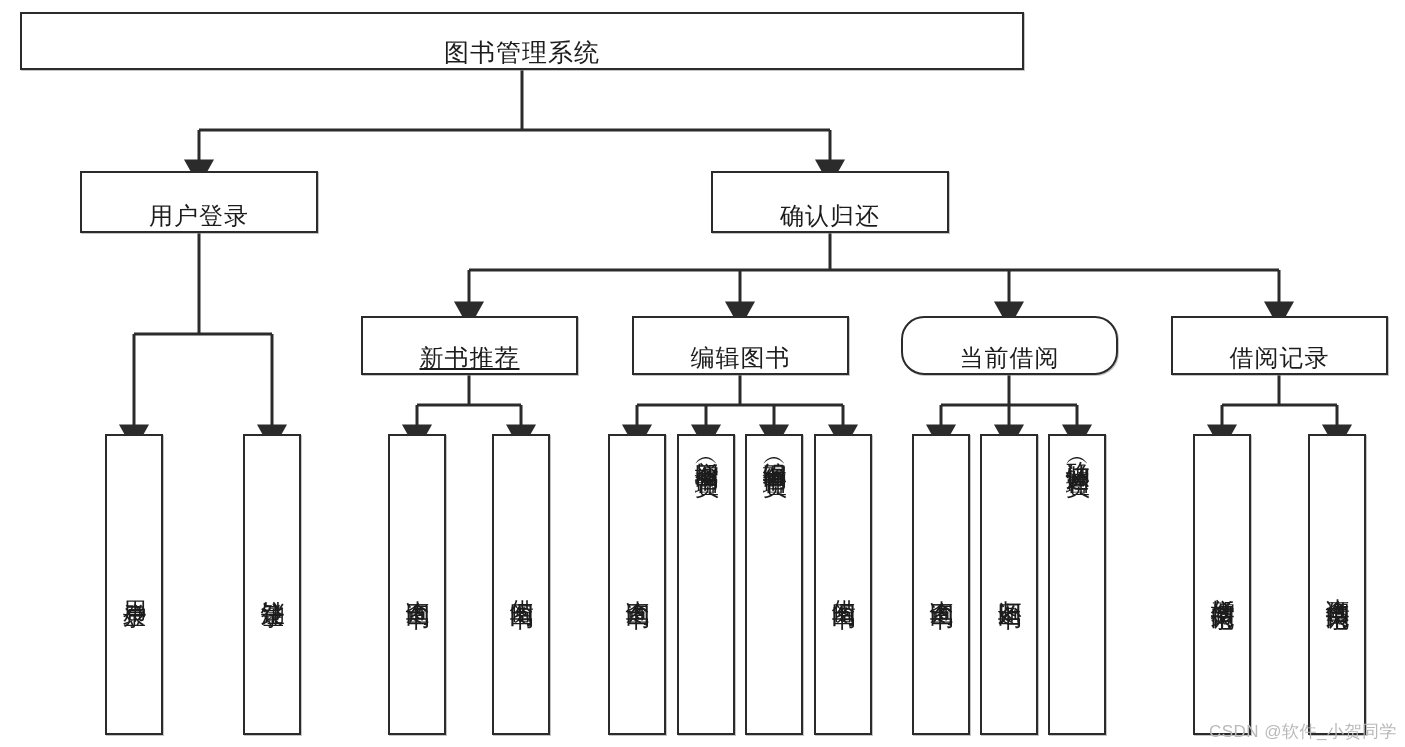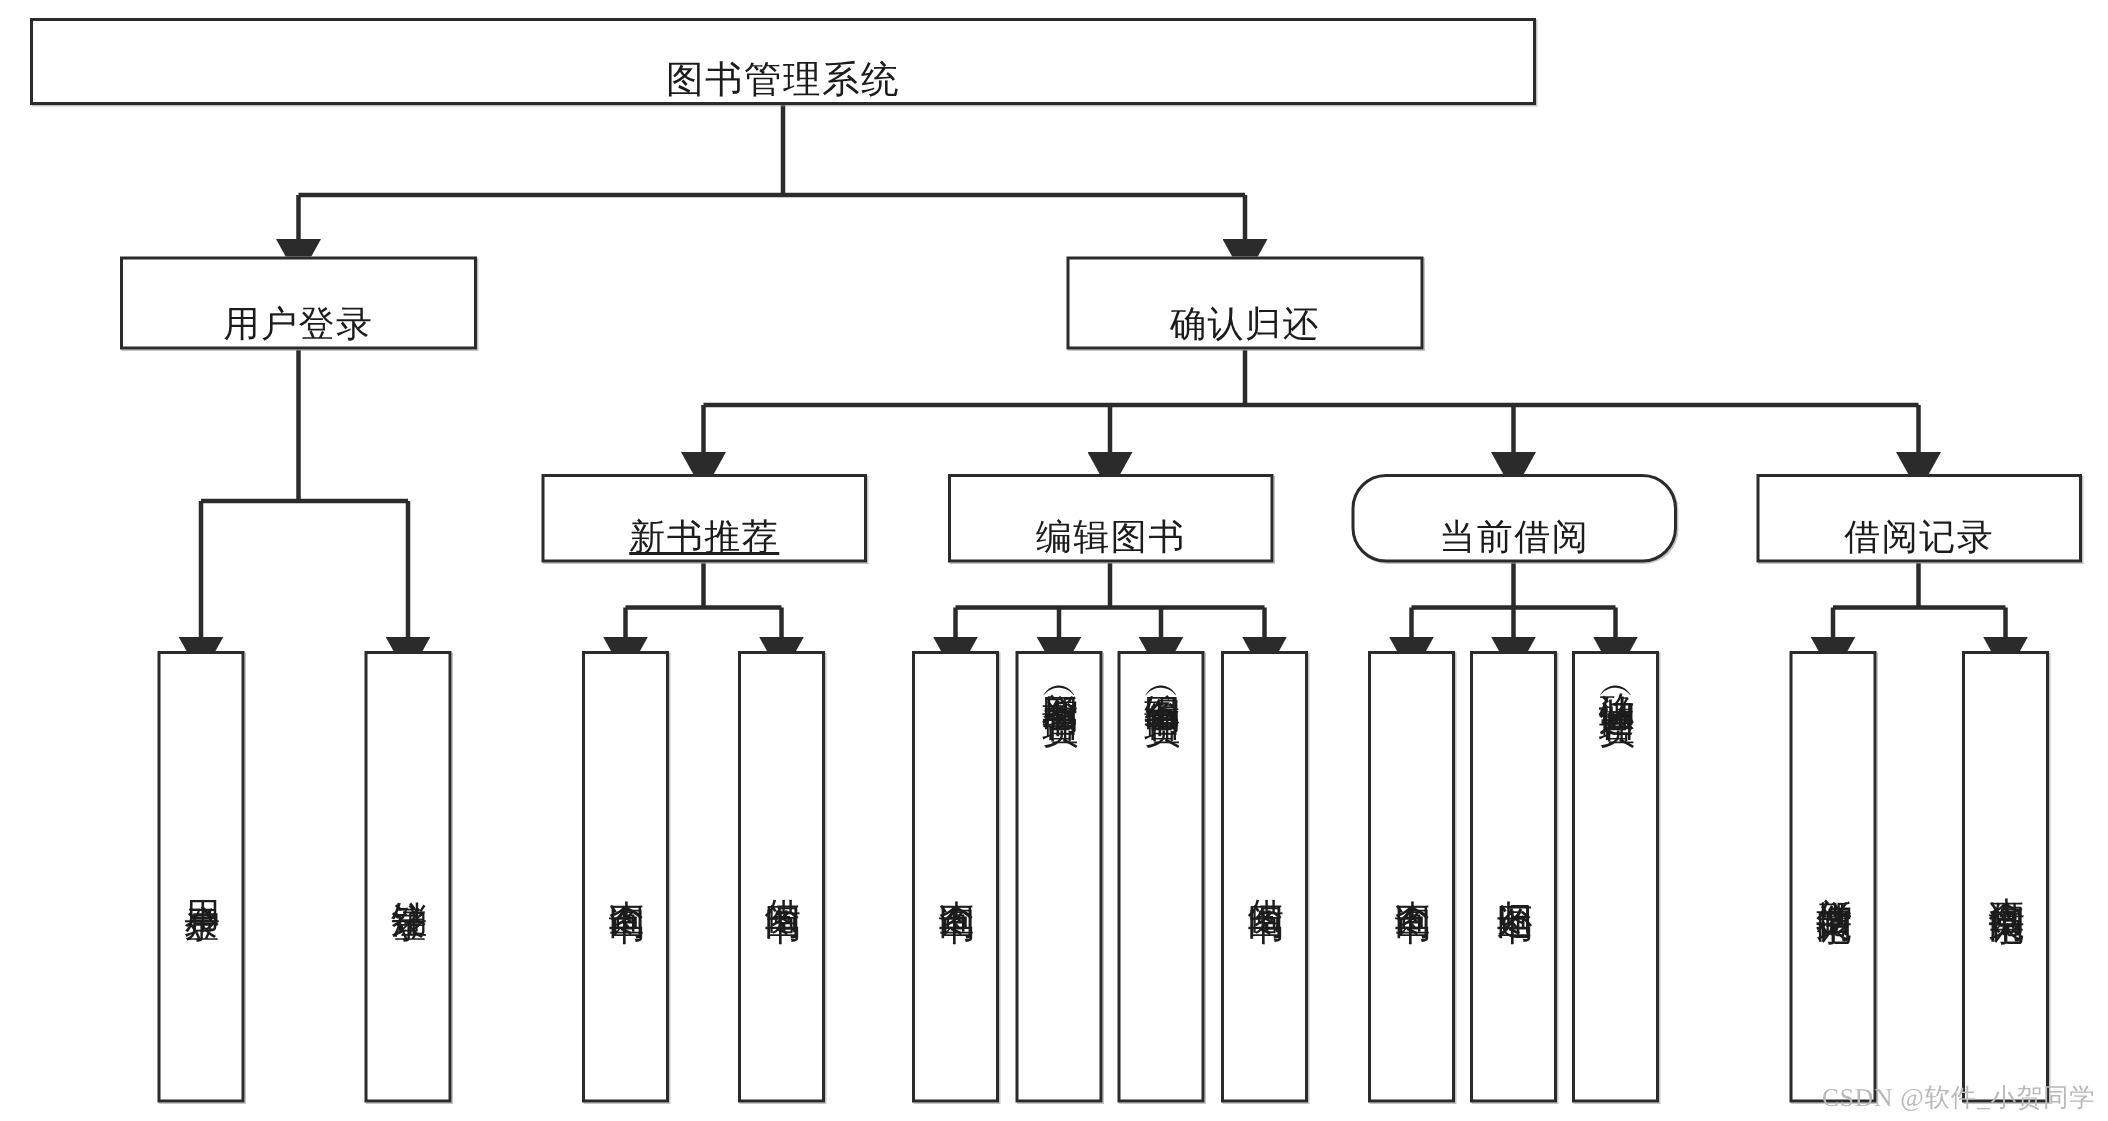--- a/index.html
+++ b/index.html
@@ -64,21 +64,21 @@
   .leaf.align-top { align-items: flex-start; }
   .leaf.align-center { align-items: center; }
   #watermark {
     position: absolute;
     right: 8px;
     bottom: 4px;
     font-size: 17px;
     color: #b9b9b9;
     letter-spacing: 0.5px;
     white-space: nowrap;
-    font-family: Liberation Serif, serif;
+    font-family: Liberation Sans, sans-serif;
   }
 </style>
 </head>
 <body>
 
 <div id="diagram-root">
 
   <svg id="flow-svg" viewBox="0 0 1405 747">
     <defs>
       <marker id="arrowhead" markerWidth="9" markerHeight="10" refX="1.2" refY="5" orient="auto" markerUnits="strokeWidth">

